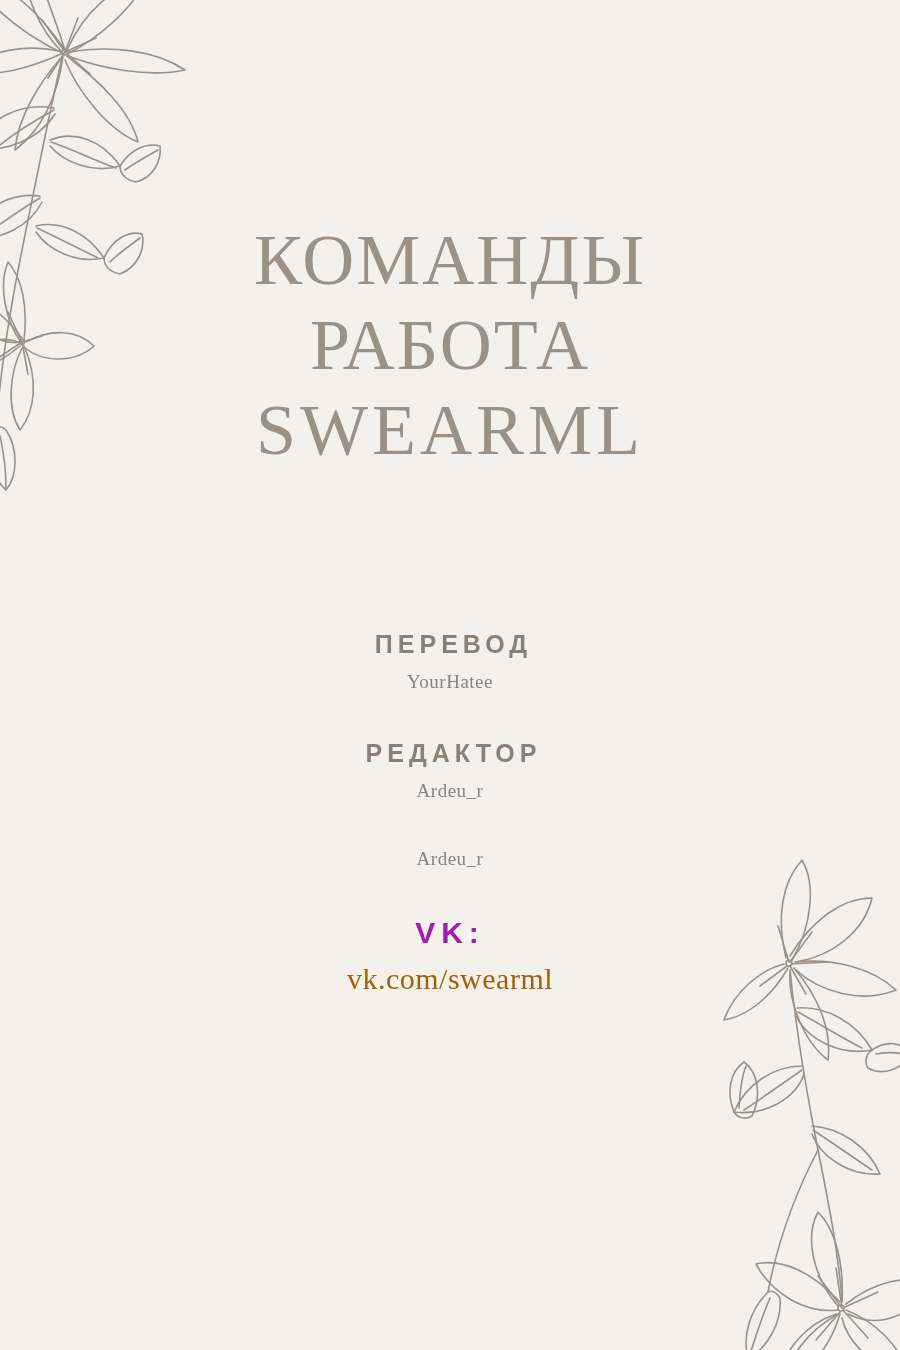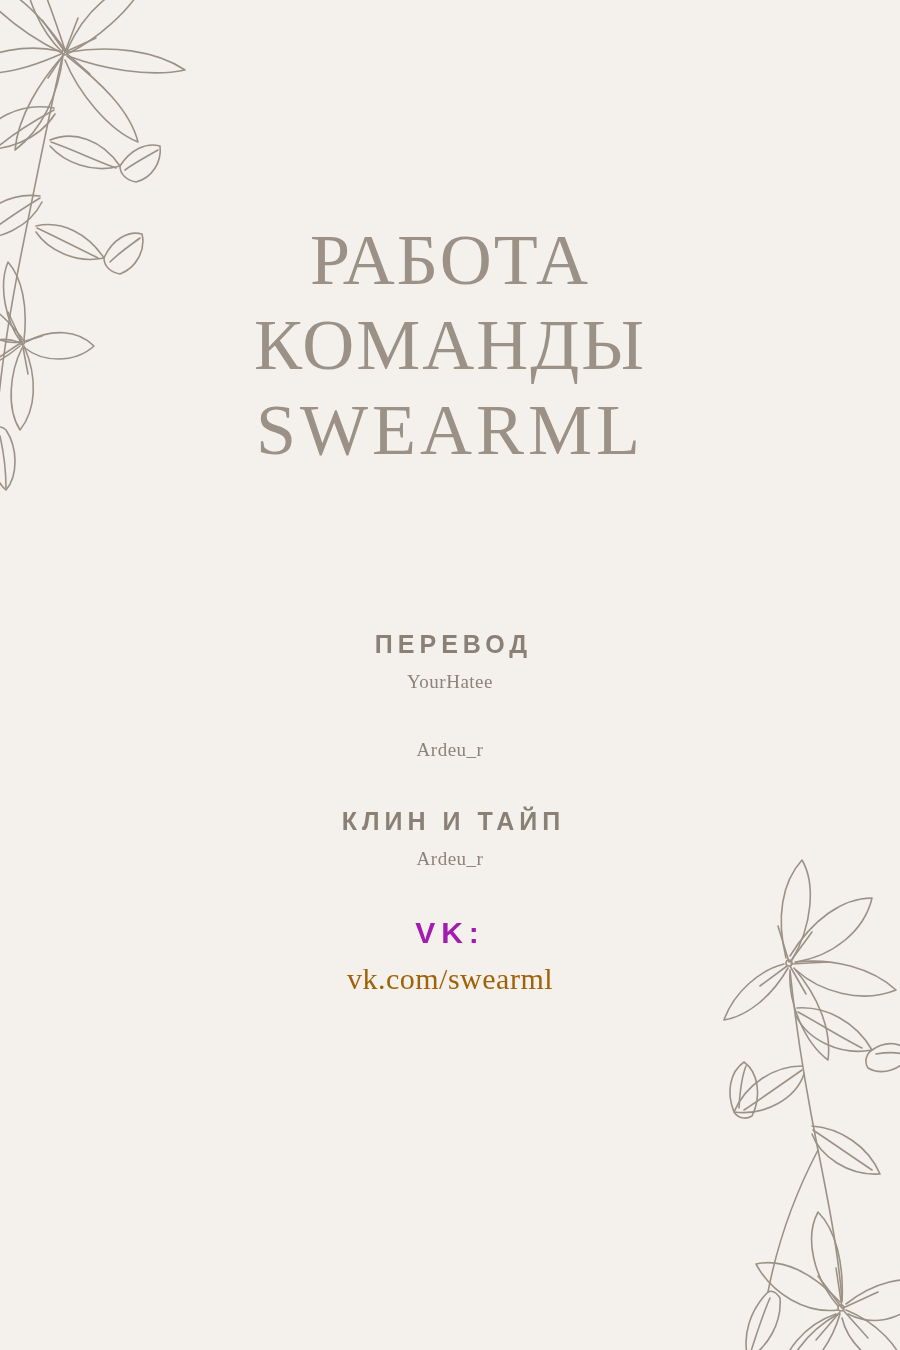--- a/index.html
+++ b/index.html
@@ -209,38 +209,38 @@
       <path d="M253 470 L278 498"></path>
       <path d="M250 472 L226 500"></path>
       <circle cx="251" cy="468" r="3"></circle>
 
       <path d="M178 452 C160 470, 152 496, 158 518 C178 508, 192 482, 190 458 C186 452, 182 450, 178 452Z"></path>
       <path d="M180 458 C172 476, 166 496, 160 514"></path>
     </svg>
   </div>
 
   <div class="title-block">
+    <div class="title-line line2">КОМАНДЫ</div>
     <div class="title-line line1">РАБОТА</div>
-    <div class="title-line line2">КОМАНДЫ</div>
     <div class="title-line line3">SWEARML</div>
   </div>
 
   <div class="credits">
 
     <div class="credit-group">
       <div class="credit-role">ПЕРЕВОД</div>
       <div class="credit-name">YourHatee</div>
     </div>
 
     <div class="credit-group">
+      <div class="credit-role">РЕДАКТОР</div>
       <div class="credit-name">Ardeu_r</div>
     </div>
 
     <div class="credit-group">
-      <div class="credit-role">КЛИН И ТАЙП</div>
       <div class="credit-name">Ardeu_r</div>
     </div>
 
     <div class="vk-group">
       <div class="vk-label">VK:</div>
       <div class="vk-link">vk.com/swearml</div>
     </div>
 
   </div>
 

